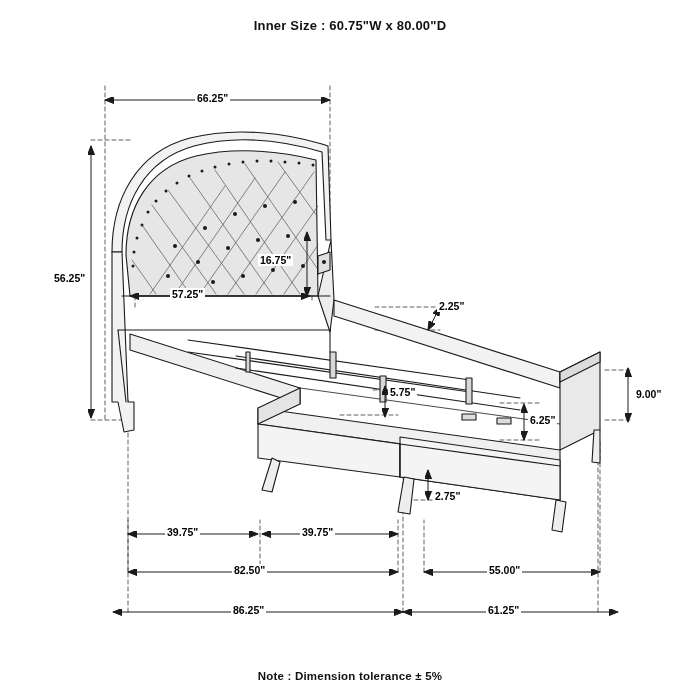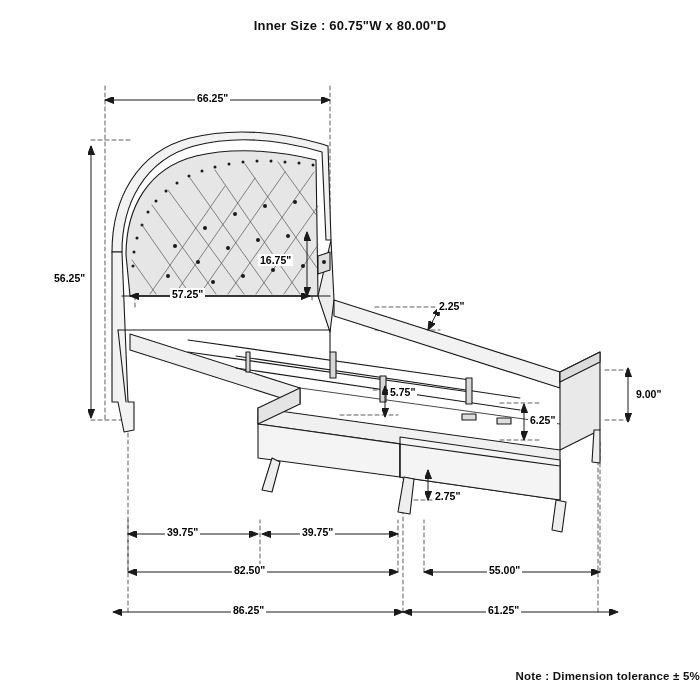--- a/index.html
+++ b/index.html
@@ -28,21 +28,21 @@
     text-align: center;
     font-size: 13px;
     font-weight: bold;
     letter-spacing: 0.2px;
   }
   .note {
     position: absolute;
     bottom: 18px;
     left: 0;
     width: 700px;
-    text-align: right;
+    text-align: center;
     font-size: 11.5px;
     font-weight: bold;
     letter-spacing: 0.2px;
   }
   svg#drawing {
     position: absolute;
     left: 0;
     top: 0;
     width: 700px;
     height: 700px;

